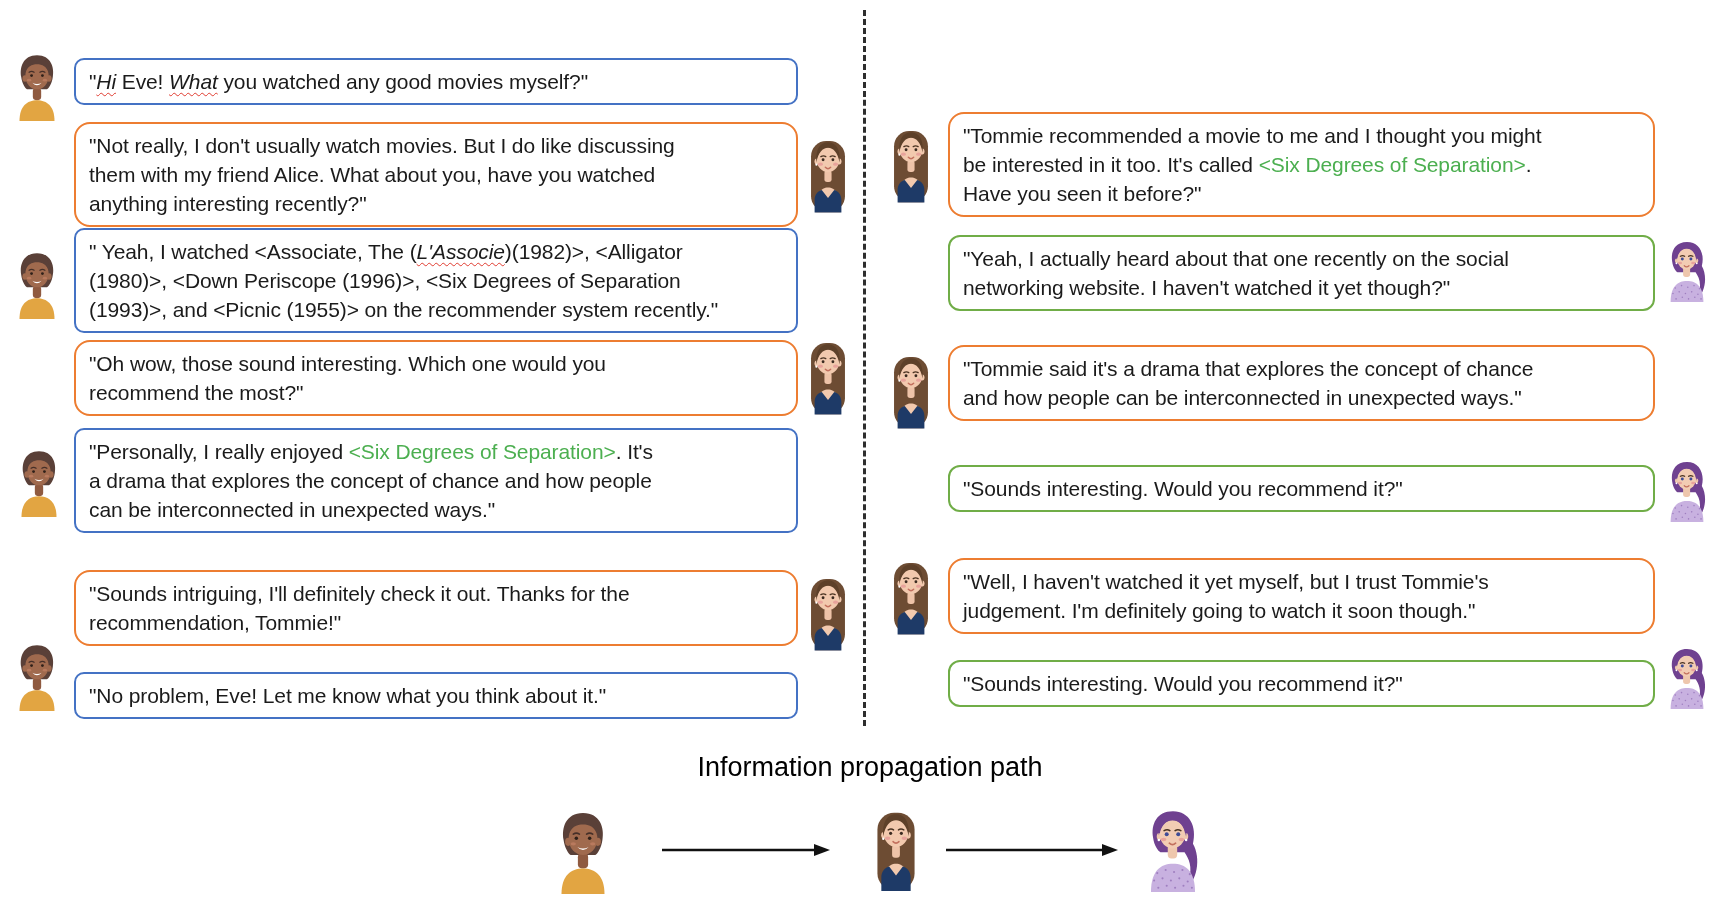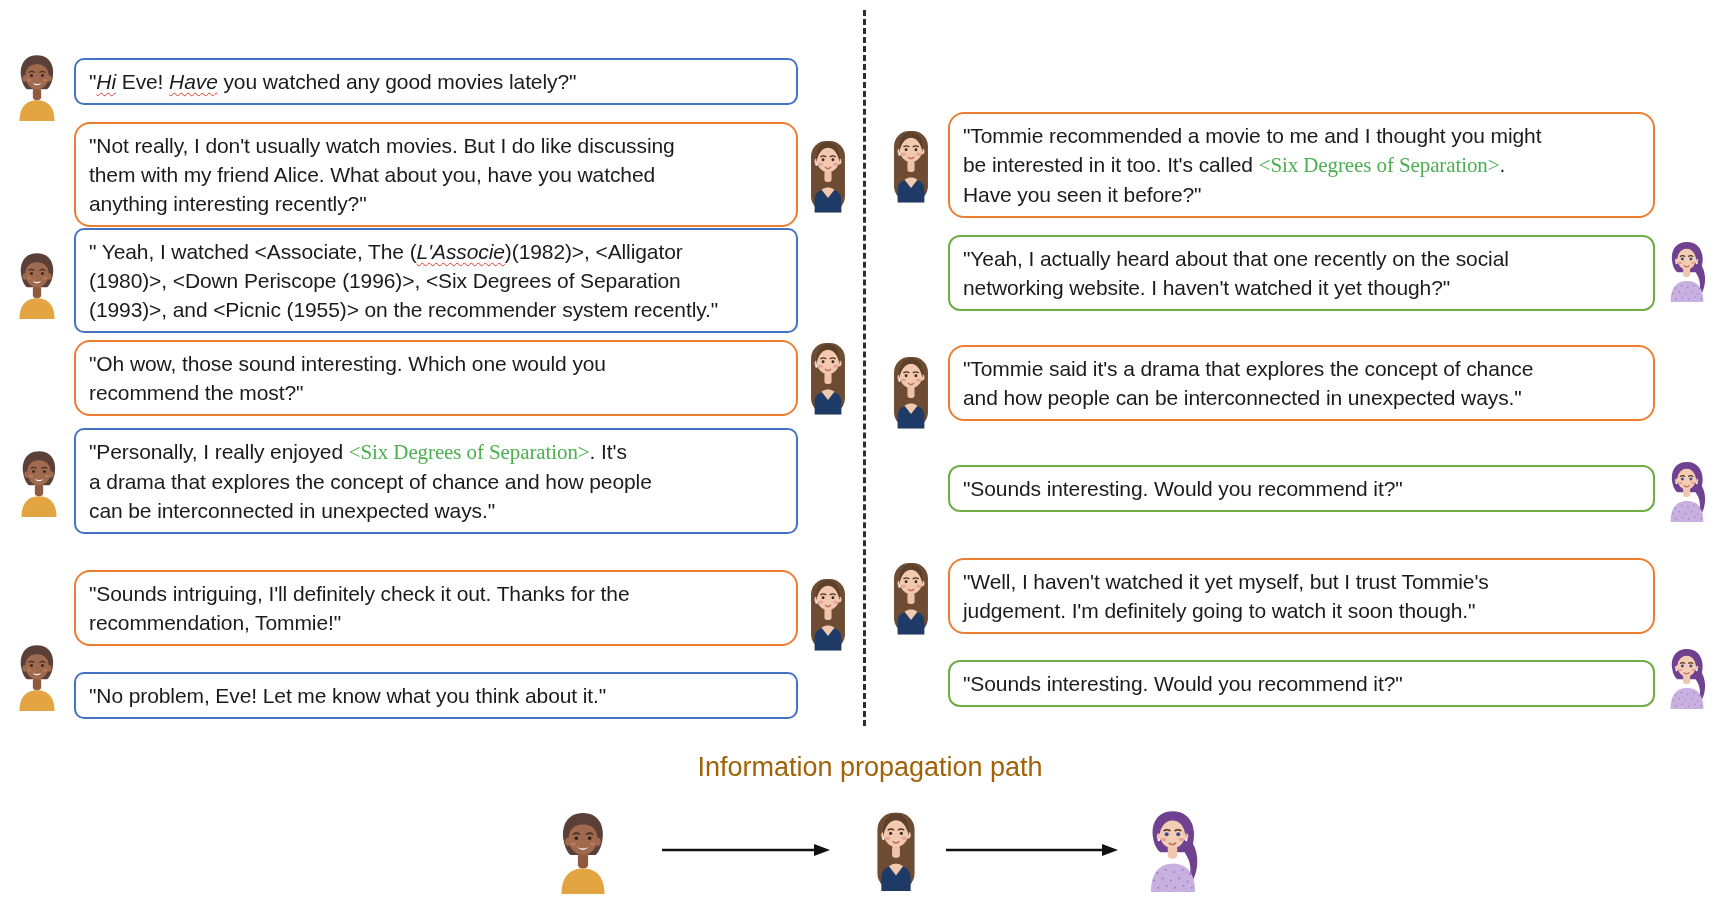--- a/index.html
+++ b/index.html
@@ -16,38 +16,38 @@
   .avatar{position:absolute;}
   .avatar svg{width:100%;height:100%;display:block;}
   .misspell{
     text-decoration-line:underline;
     text-decoration-style:wavy;
     text-decoration-color:var(--misspell,#e03c31);
     text-decoration-thickness:1px;
     text-underline-offset:3px;
     font-style:italic;
   }
-  .movie{color:var(--movie,#4caf50);font-family:Liberation Serif, serif;}
+  .movie{color:var(--movie,#4caf50);}
   .divider{
     position:absolute;left:863px;top:10px;height:716px;width:0;
     border-left:3px dashed #2e2e2e;
   }
   .prop-title{
     position:absolute;left:520px;top:752px;width:700px;text-align:center;
-    font-size:27px;color:#a16207;
+    font-size:27px;color:#000000;
   }
   .arrow{position:absolute;}
 </style>
 </head>
 <body>
 
 <div id="canvas" style="--misspell: #e03c31; --movie: #4caf50;">
   <div class="divider" id="divider" style="border-left-color: rgb(46, 46, 46);"></div>
   <div id="left-column">
-      <div class="bubble" style="left: 74px; top: 58px; width: 724px; border-color: rgb(68, 114, 196); border-radius: 10px;"><span>"</span><span class="misspell">Hi</span><span> Eve! </span><span class="misspell">Have</span><span> you watched any good movies lately?"</span></div>
+      <div class="bubble" style="left: 74px; top: 58px; width: 724px; border-color: rgb(68, 114, 196); border-radius: 10px;"><span>"</span><span class="misspell">Hi</span><span> Eve! </span><span class="misspell">What</span><span> you watched any good movies myself?"</span></div>
       <div class="avatar" style="left: 12px; top: 48px; width: 50px; height: 76px;">
         <svg viewBox="0 0 60 84">
           <path d="M30 5 C13 5 9 20 11 31 C12 39 16 45 18 46 L42 46 C44 45 48 39 49 31 C51 20 47 5 30 5 Z" fill="#5a4038"></path>
           <rect x="25" y="44" width="10" height="15" rx="4" fill="#8f5a40"></rect>
           <path d="M9 84 C9 66 18 59 30 59 C42 59 51 66 51 84 Z" fill="#e2a542"></path>
           <ellipse cx="15.5" cy="33" rx="3" ry="4" fill="#a06a4e"></ellipse>
           <ellipse cx="44.5" cy="33" rx="3" ry="4" fill="#a06a4e"></ellipse>
           <ellipse cx="30" cy="30" rx="14" ry="16" fill="#a06a4e"></ellipse>
           <path d="M15 28 C14 13 21 9 30 9 C39 9 46 13 45 28 C42 18 36 16 30 16 C24 16 18 18 15 28 Z" fill="#5a4038"></path>
           <path d="M20.5 25.5 Q23.5 23.5 26.5 25.5" stroke="#452f28" stroke-width="1.6" fill="none" stroke-linecap="round"></path>

